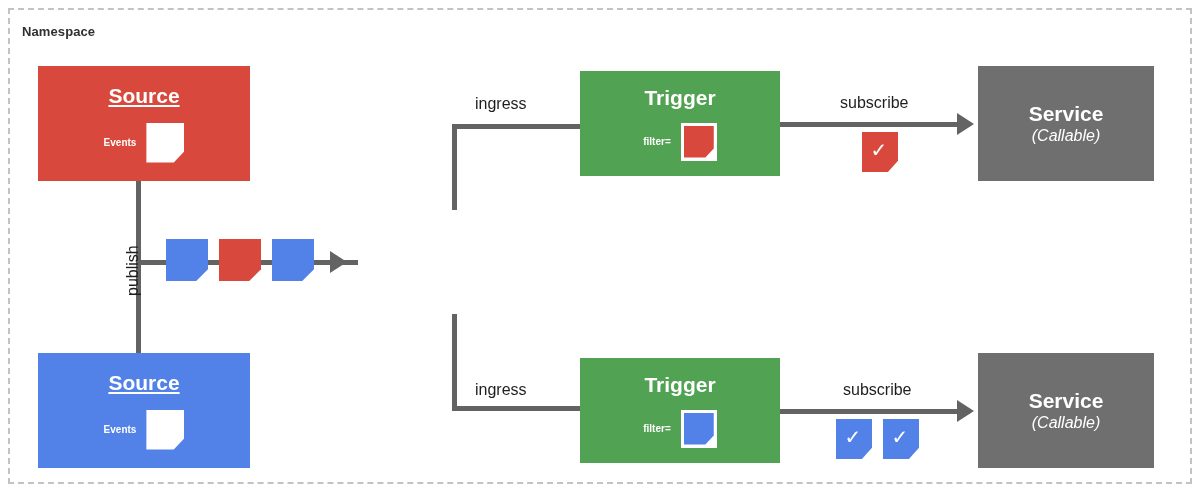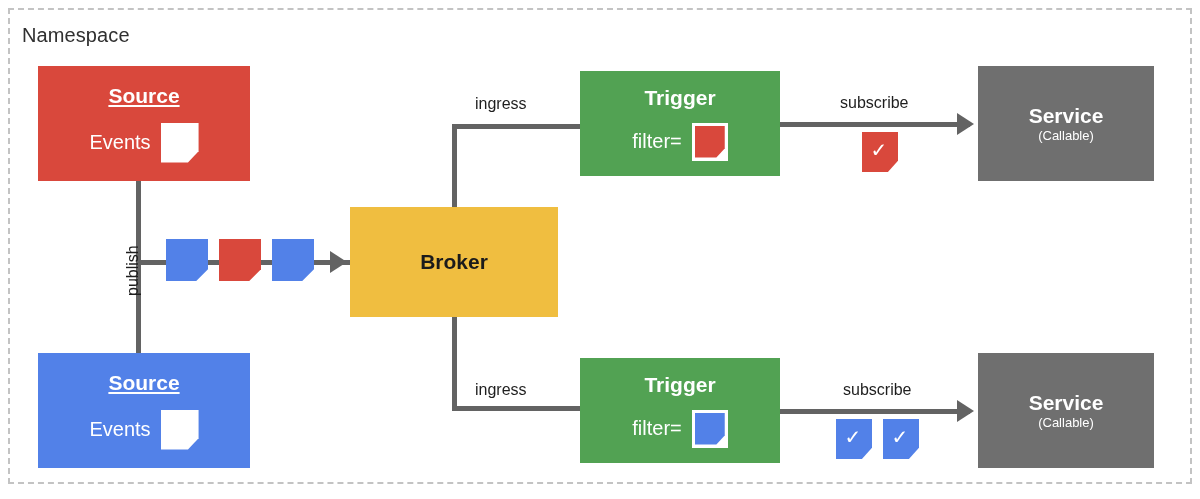--- a/index.html
+++ b/index.html
@@ -16,51 +16,52 @@
   .ns-frame{
     position:absolute;
     left:8px;top:8px;
     width:1184px;height:476px;
     border:2px dashed #c3c3c3;
     box-sizing:border-box;
   }
   .ns-label{
     position:absolute;
     left:22px;top:24px;
-    font-size:20px;font-weight:normal;color:#303030;
+    font-size:13px;font-weight:bold;color:#303030;
     letter-spacing:.1px;
     white-space:nowrap;
   }
 
   
   .node{
     position:absolute;
     box-sizing:border-box;
     display:flex;
     flex-direction:column;
     align-items:center;
     justify-content:center;
   }
   .node .title{
     font-size:21px;font-weight:bold;color:#ffffff;
     line-height:1.15;
     white-space:nowrap;
   }
   .node .subtitle{
-    font-size:13px;font-weight:normal;color:#ffffff;
+    font-size:16px;font-weight:normal;color:#ffffff;
     line-height:1.2;
     white-space:nowrap;
+    font-style:italic;
   }
   .node .row{
     display:flex;align-items:center;justify-content:center;
     gap:10px;
     white-space:nowrap;
   }
   .node .row .lbl{
-    font-size:20px;font-weight:normal;color:#ffffff;
+    font-size:10px;font-weight:bold;color:#ffffff;
   }
 
   
   .source-red{left:38px;top:66px;width:212px;height:115px;background:#d9483c;}
   .source-blue{left:38px;top:353px;width:212px;height:115px;background:#5281e8;}
   .source-red .title,.source-blue .title{margin-bottom:14px;text-decoration:underline;}
 
   
   .broker{left:350px;top:207px;width:208px;height:110px;background:#f0be40;}
   .broker .title{color:#1b1b1b;}
@@ -208,23 +209,20 @@
   <div class="node source-blue">
     <div class="title">Source</div>
     <div class="row">
       <span class="lbl">Events</span>
       <span class="card card-events">
         <span class="card-inner" style="--cardbg:#ffffff;"></span>
       </span>
     </div>
   </div>
 
-  <div class="node broker">
-    <div class="title">Broker</div>
-  </div>
 
   <div class="node trigger-top">
     <div class="title">Trigger</div>
     <div class="row">
       <span class="lbl">filter=</span>
       <span class="card card-filter bordered">
         <span class="card-inner" style="--cardbg:#d9483c;"></span>
       </span>
     </div>
   </div>

